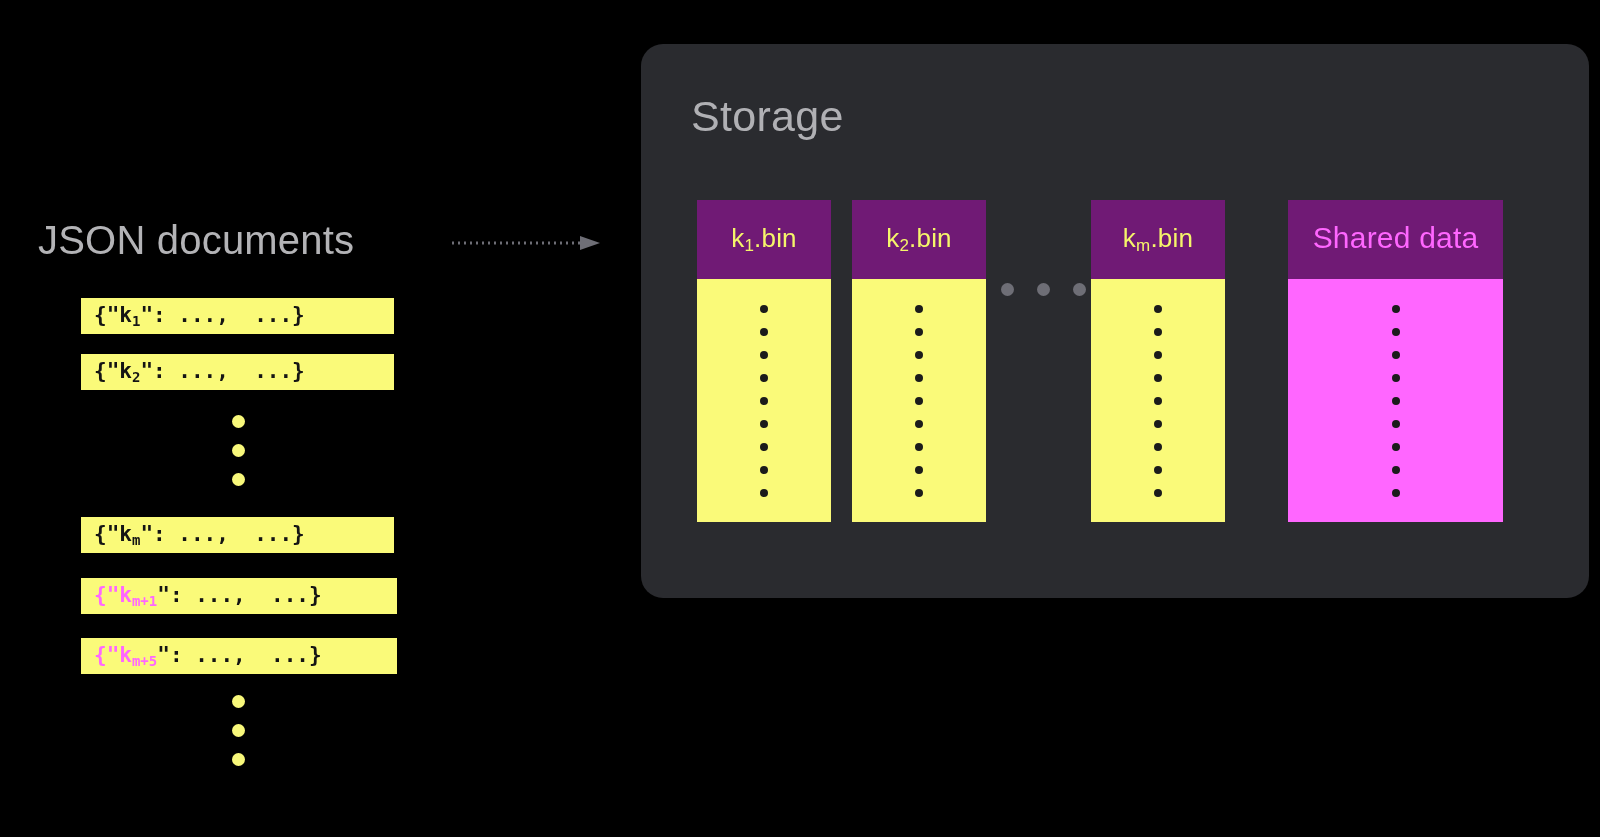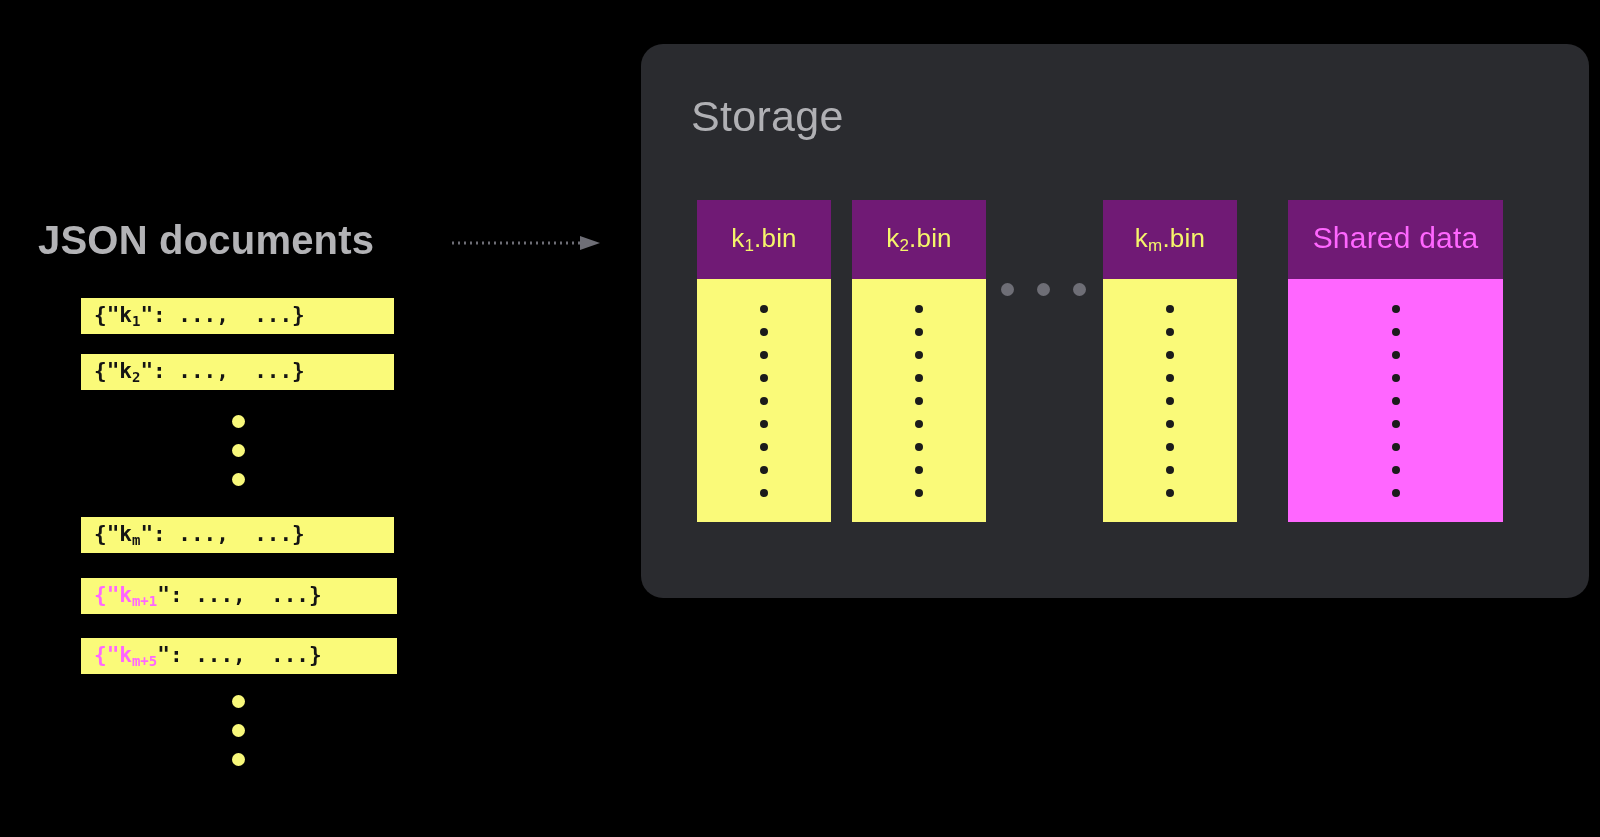--- a/index.html
+++ b/index.html
@@ -25,21 +25,21 @@
     width: 600px;
     height: 837px;
   }
 
   #json-documents-title {
     position: absolute;
     left: 38px;
     top: 218px;
     font-family: "Liberation Sans", sans-serif;
     font-size: 40px;
-    font-weight: 700;
+    font-weight: 400;
     letter-spacing: 0.2px;
     color: #b3b3b6;
     white-space: nowrap;
   }
 
   .doc-box {
     position: absolute;
     left: 81px;
     height: 36px;
     background: #fafa79;
@@ -168,21 +168,21 @@
   .bin-body.shared { background: #ff66ff; }
   .bin-body .bdot {
     width: 8px;
     height: 8px;
     border-radius: 50%;
     background: #1b1b1b;
   }
 
   #col-0 { left: 56px; }
   #col-1 { left: 211px; }
-  #col-2 { left: 462px; }
+  #col-2 { left: 450px; }
   #col-3 { left: 647px; }
 
   #col-gap-dots {
     position: absolute;
     left: 360px;
     top: 83px;
     display: flex;
     flex-direction: row;
     gap: 23px;
   }

